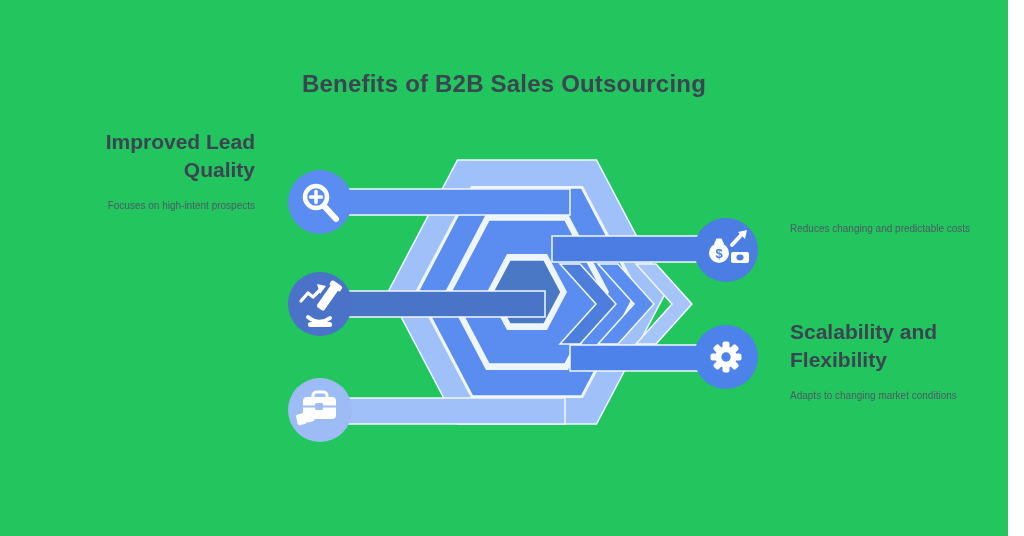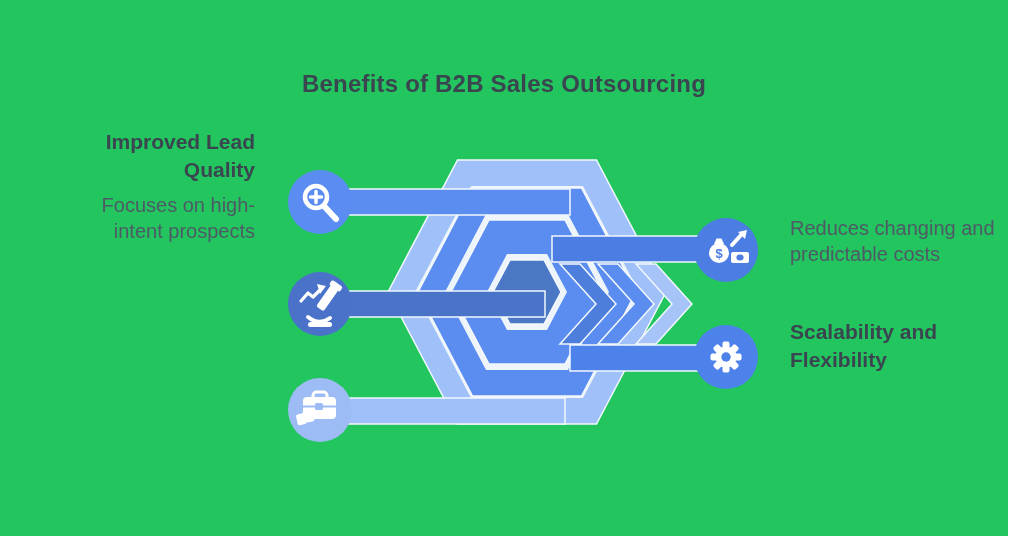--- a/index.html
+++ b/index.html
@@ -2,21 +2,21 @@
 <html><head>
 <meta charset="utf-8">
 <style>
   html,body{margin:0;padding:0;}
   body{font-family:"Liberation Sans","DejaVu Sans",sans-serif;}
   .stage{position:relative;width:1008px;height:536px;background:#22c55e;overflow:hidden;}
   .title{position:absolute;top:70px;left:0;width:100%;text-align:center;
          font-size:24px;font-weight:bold;color:#3a4550;letter-spacing:.2px;}
   .benefit{position:absolute;}
   .benefit h2{margin:0;font-size:21px;font-weight:bold;color:#3a4550;line-height:1.32;}
-  .benefit p{margin:9px 0 0;font-size:20px;color:#4e5a66;line-height:1.3;}
+  .benefit p{margin:16px 0 0;font-size:10px;color:#4e5a66;line-height:1.3;}
   .col-left{left:55px;width:200px;text-align:right;}
   .col-right{left:790px;width:210px;text-align:left;}
   #b1{top:128px;} #b2{top:271px;} #b3{top:386px;}
   #b4{top:206px;} #b5{top:318px;}
   svg{position:absolute;top:0;left:0;}
 </style>
 </head>
 <body>
 
 <div class="stage">
@@ -102,15 +102,16 @@
   <div class="benefit col-left" id="b1">
     <h2>Improved Lead Quality</h2>
     <p>Focuses on high-intent prospects</p>
   </div>
 
   <div class="benefit col-right" id="b4">
     <p>Reduces changing and predictable costs</p>
   </div>
   <div class="benefit col-right" id="b5">
     <h2>Scalability and Flexibility</h2>
+    <p>Adapts to changing market conditions</p>
   </div>
 
 </div>
 
 </body></html>

